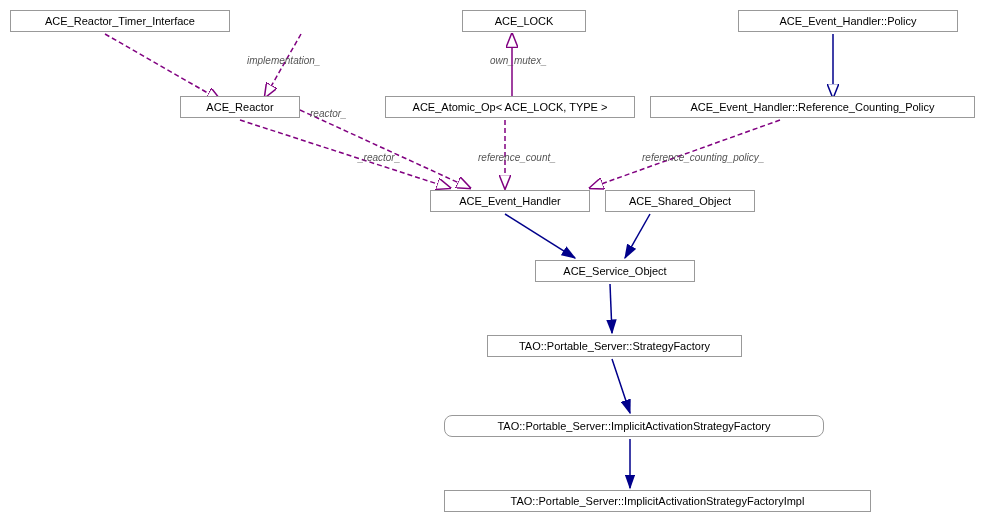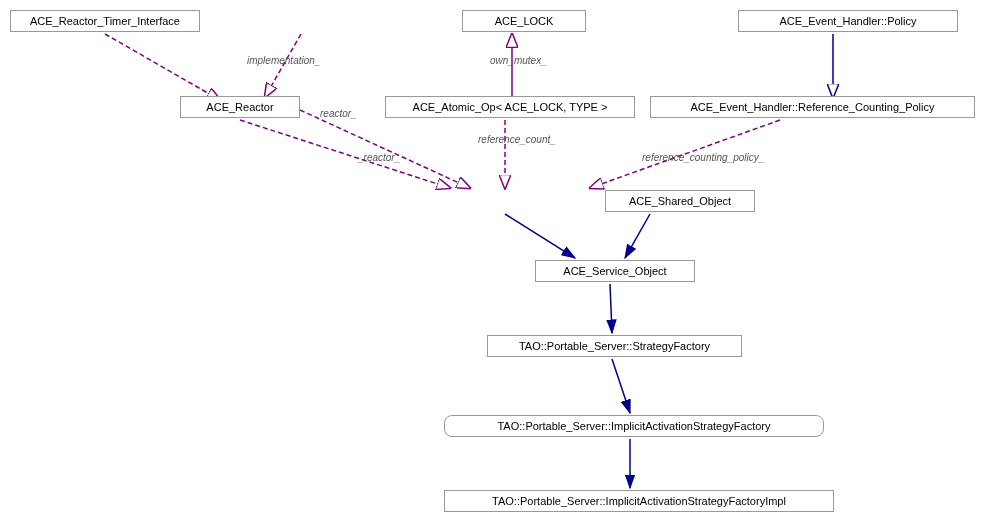--- a/index.html
+++ b/index.html
@@ -87,49 +87,50 @@
     <line x1="650" y1="214" x2="625" y2="258" stroke="#00008B" stroke-width="1.5" marker-end="url(#arrowSolidBlue)"></line>
 
     <line x1="610" y1="284" x2="612" y2="333" stroke="#00008B" stroke-width="1.5" marker-end="url(#arrowSolidBlue)"></line>
 
     <line x1="612" y1="359" x2="630" y2="413" stroke="#00008B" stroke-width="1.5" marker-end="url(#arrowSolidBlue)"></line>
 
     <line x1="630" y1="439" x2="630" y2="488" stroke="#00008B" stroke-width="1.5" marker-end="url(#arrowSolidBlue)"></line>
 
   </svg>
 
-  <div class="node-box" style="left:10px; top:10px; width:190px;">ACE_Reactor_Timer_Interface</div>
+  <div class="node-box" style="left:10px; top:10px; width:220px;">ACE_Reactor_Timer_Interface</div>
 
 
   <div class="node-box" style="left:462px; top:10px; width:124px;">ACE_LOCK</div>
 
   <div class="node-box" style="left:738px; top:10px; width:220px;">ACE_Event_Handler::Policy</div>
 
   <div class="node-box" style="left:180px; top:96px; width:120px;">ACE_Reactor</div>
 
   <div class="node-box" style="left:385px; top:96px; width:250px;">ACE_Atomic_Op&lt; ACE_LOCK, TYPE &gt;</div>
 
   <div class="node-box" style="left:650px; top:96px; width:325px;">ACE_Event_Handler::Reference_Counting_Policy</div>
 
   <div class="label-text" style="left:247px; top:55px;">implementation_</div>
 
   <div class="label-text" style="left:490px; top:55px;">own_mutex_</div>
 
+  <div class="node-box" style="left:430px; top:190px; width:160px;">ACE_Event_Handler</div>
 
   <div class="node-box" style="left:605px; top:190px; width:150px;text-align:center;">ACE_Shared_Object</div>
 
-  <div class="label-text" style="left:320px; top:108px;">reactor_</div>
+  <div class="label-text" style="left:310px; top:108px;">reactor_</div>
 
   <div class="label-text" style="left:358px; top:152px;">_reactor_</div>
 
-  <div class="label-text" style="left:478px; top:134px;text-align:right;">reference_count_</div>
+  <div class="label-text" style="left:478px; top:152px;text-align:right;">reference_count_</div>
 
   <div class="label-text" style="left:642px; top:152px;">reference_counting_policy_</div>
 
   <div class="node-box" style="left:535px; top:260px; width:160px;">ACE_Service_Object</div>
 
   <div class="node-box" style="left:487px; top:335px; width:255px;">TAO::Portable_Server::StrategyFactory</div>
 
   <div class="node-box" style="left:444px; top:415px; width:380px;border-radius:8px;">TAO::Portable_Server::ImplicitActivationStrategyFactory</div>
 
-  <div class="node-box" style="left:444px; top:490px; width:390px;">TAO::Portable_Server::ImplicitActivationStrategyFactoryImpl</div>
+  <div class="node-box" style="left:444px; top:490px; width:427px;">TAO::Portable_Server::ImplicitActivationStrategyFactoryImpl</div>
 
 </div>
 
 </body></html>

